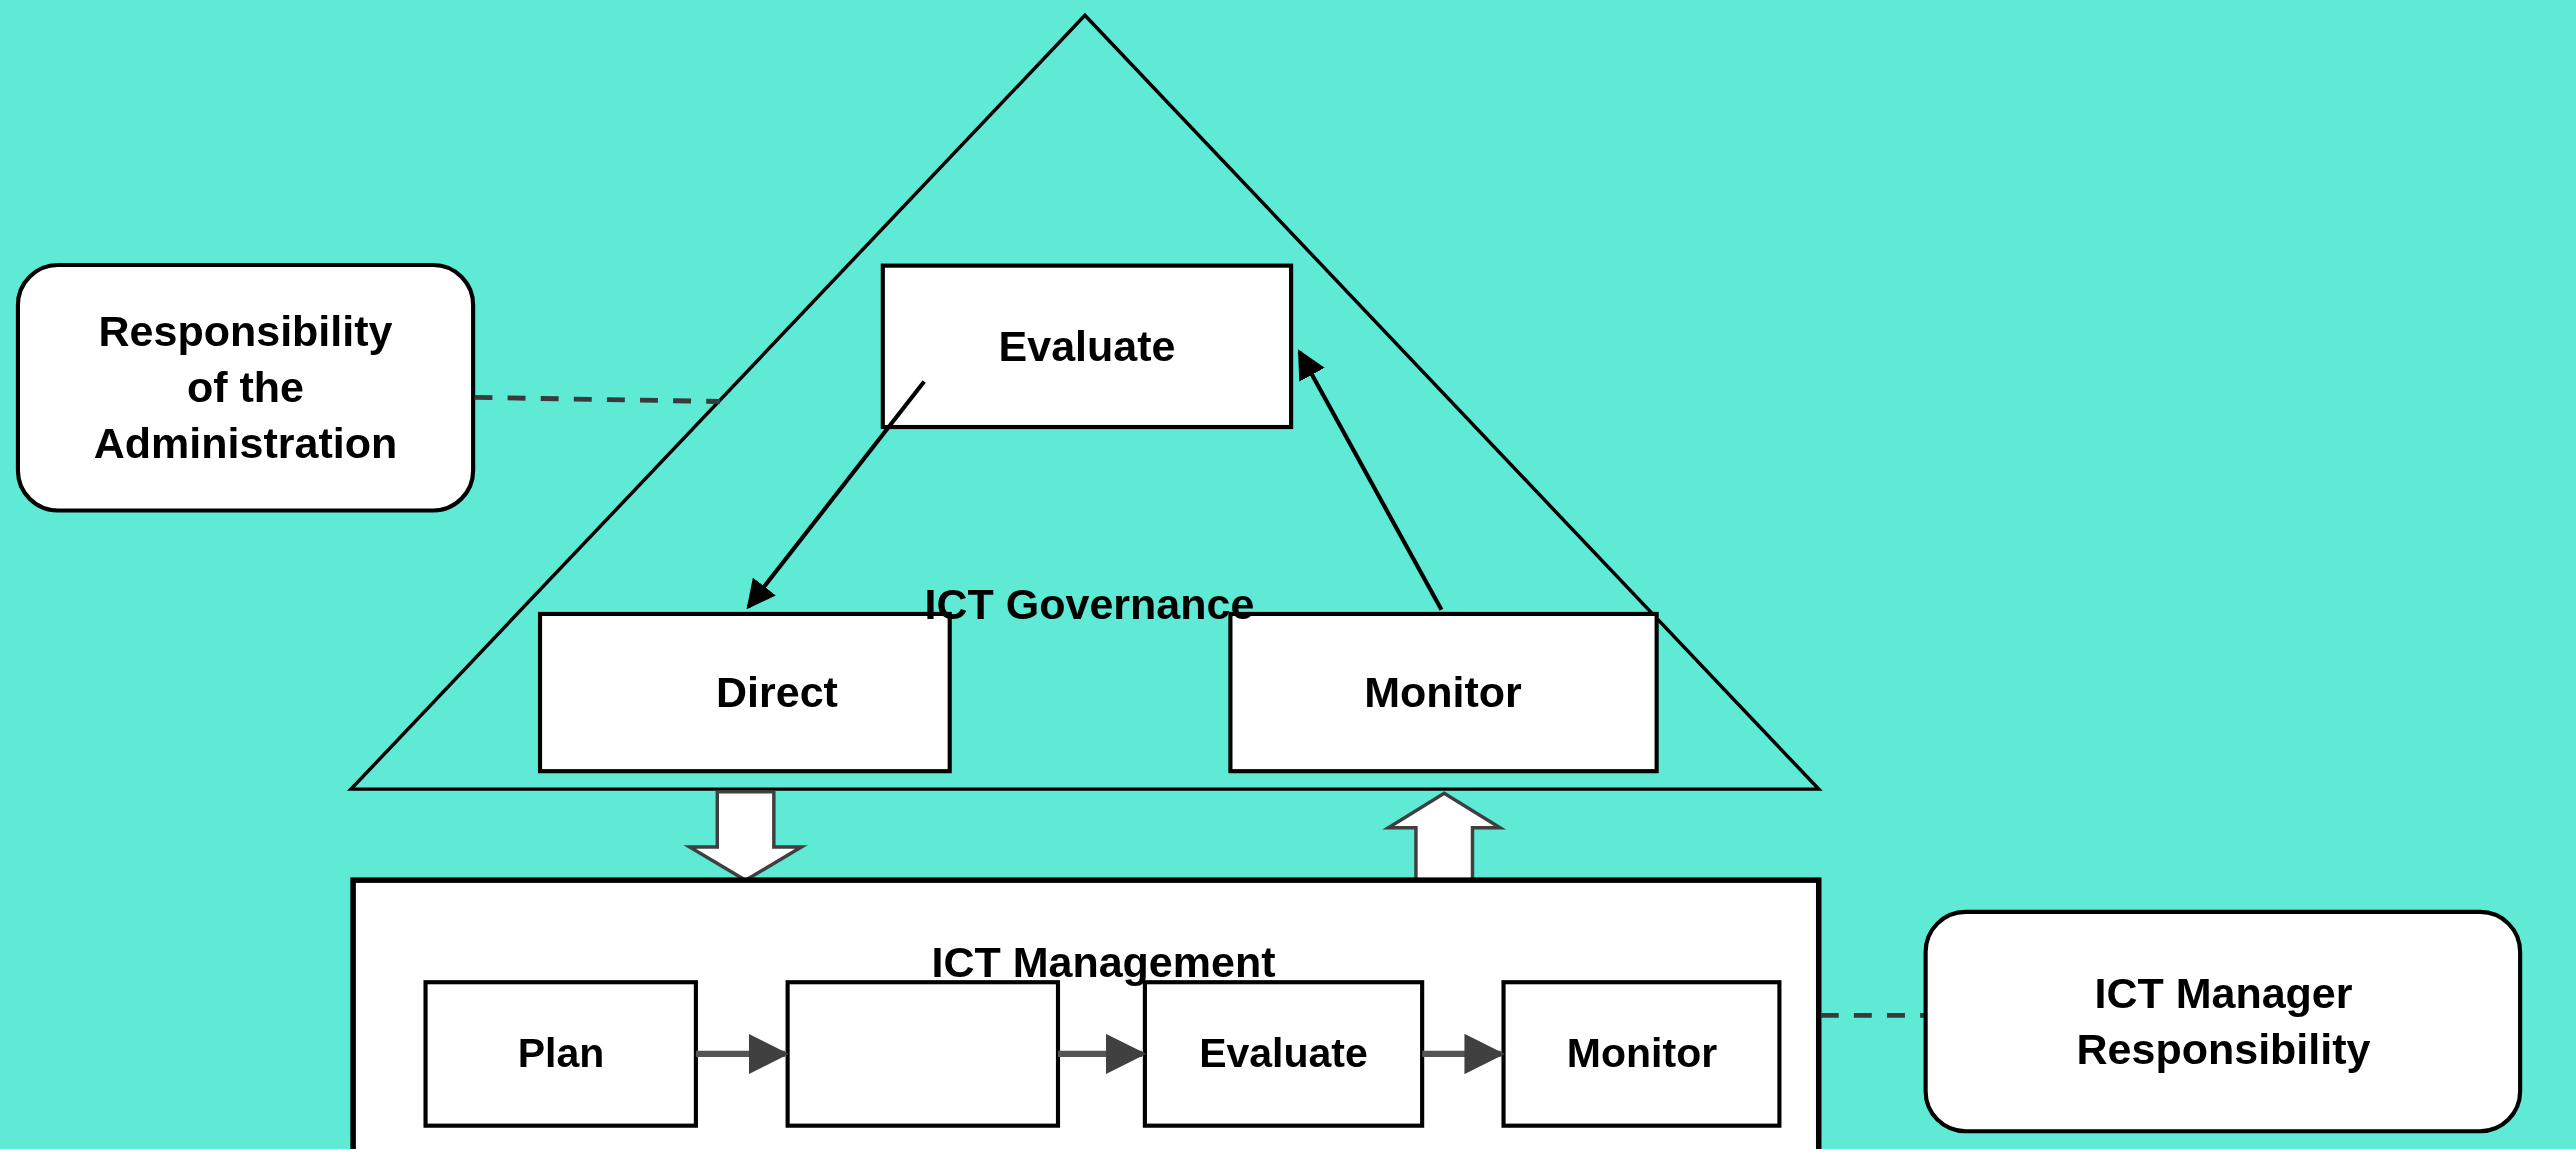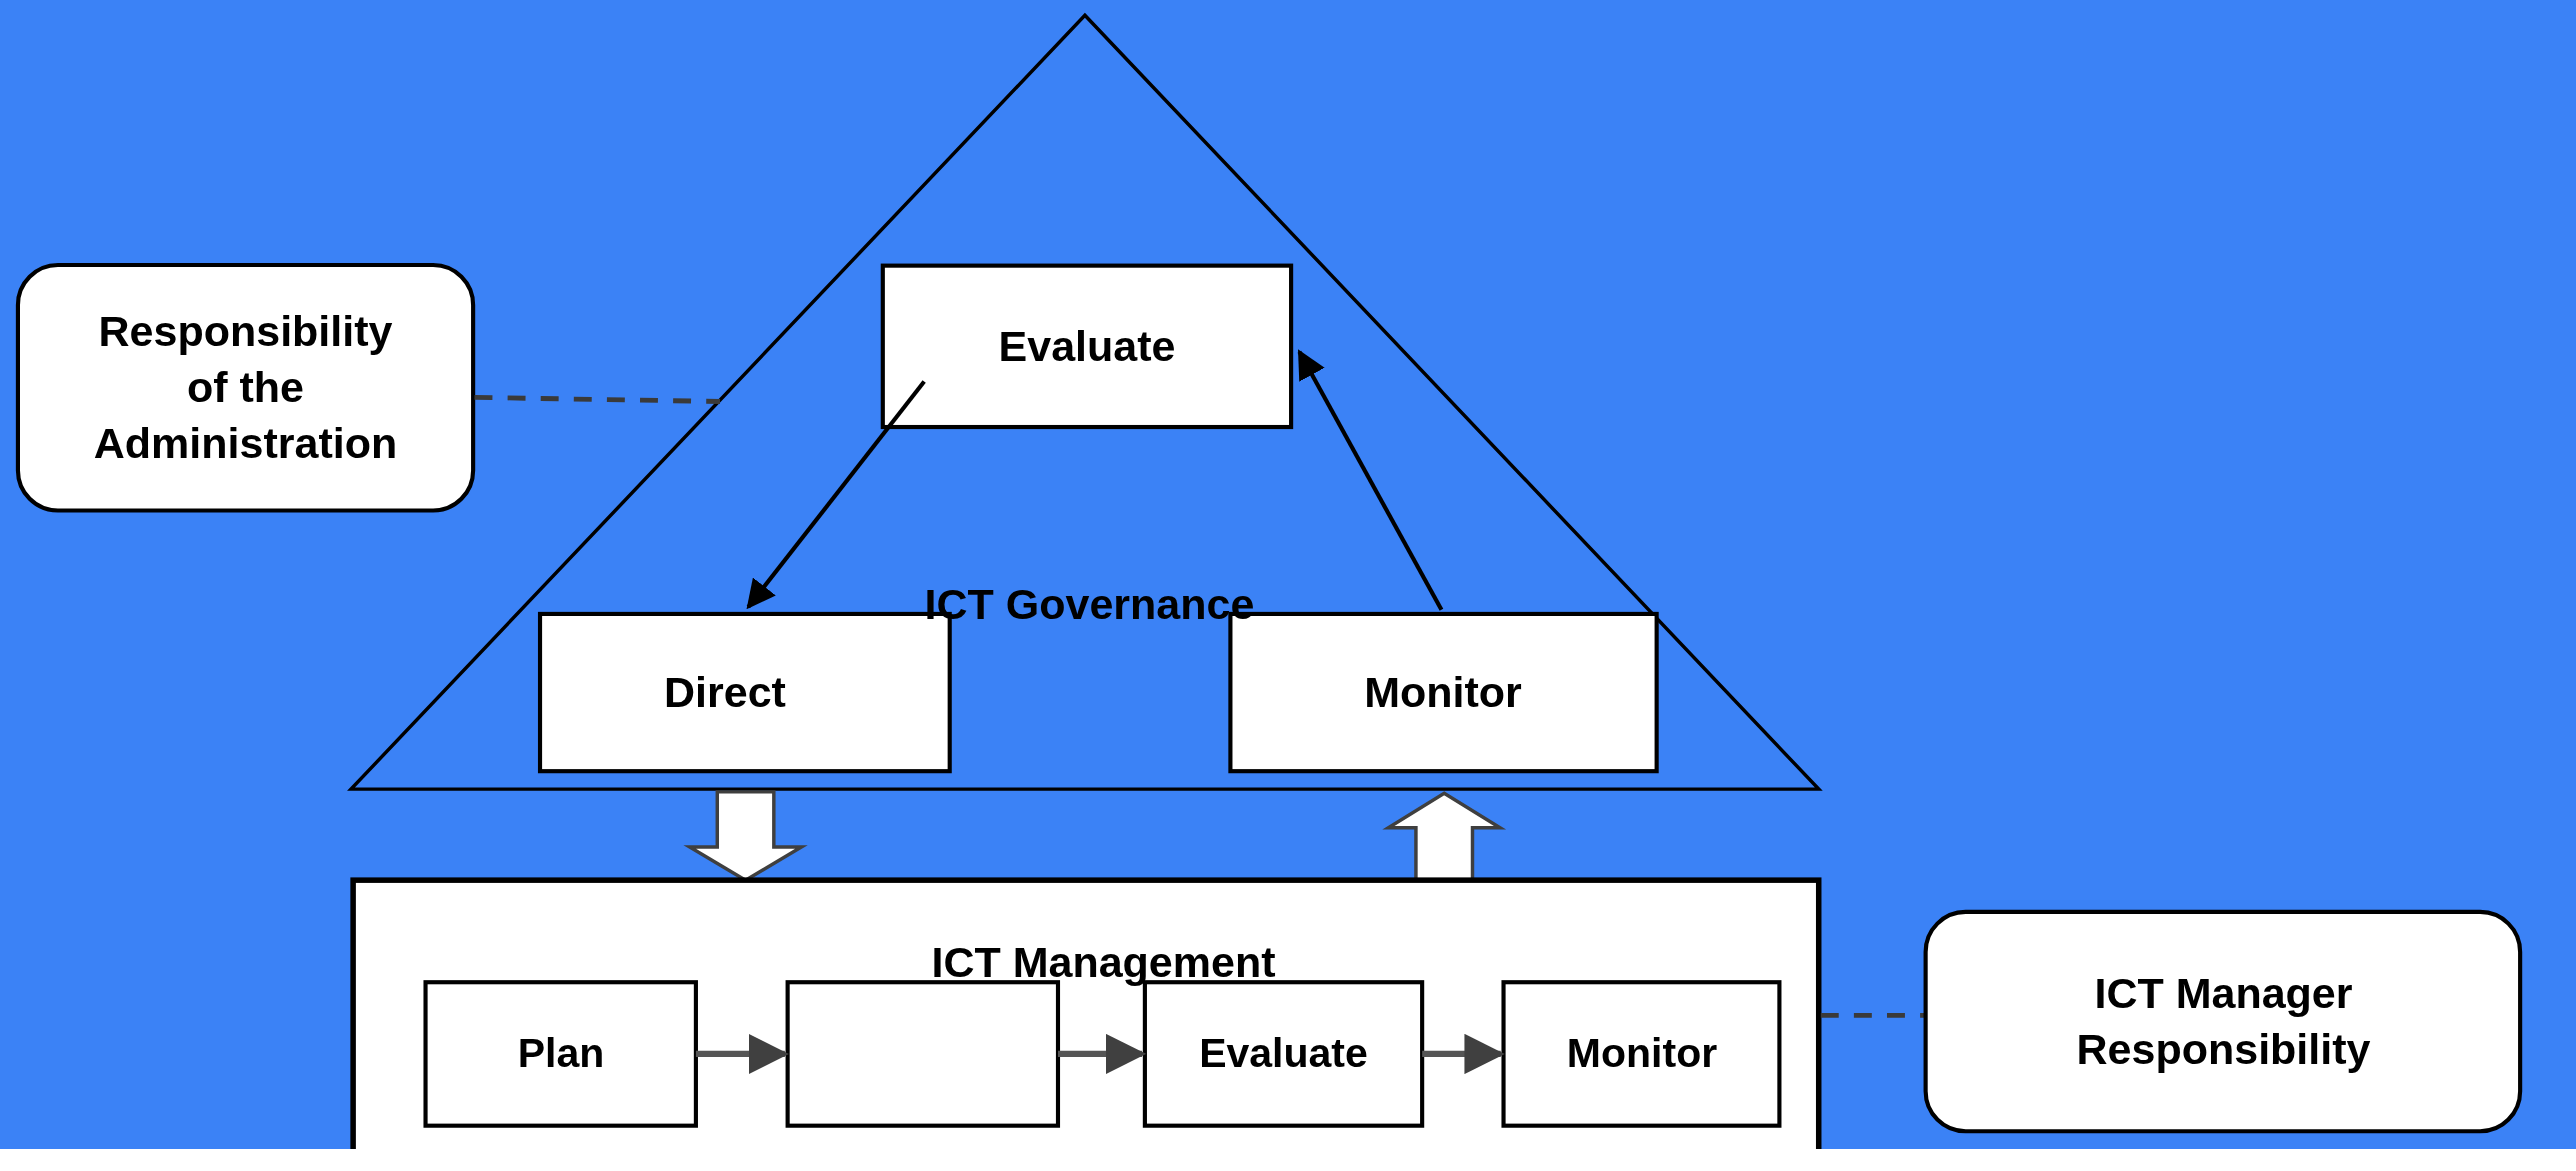--- a/index.html
+++ b/index.html
@@ -7,21 +7,21 @@
     padding: 0;
     background: #ffffff;
   }
   body {
     font-family: "Liberation Sans", sans-serif;
   }
   #stage {
     position: relative;
     width: 2576px;
     height: 1149px;
-    background: #3b82f6;
+    background: #5eead4;
     overflow: hidden;
   }
   #diagram-svg {
     position: absolute;
     left: 0;
     top: 0;
     width: 2576px;
     height: 1172px;
   }
   .lbl {
@@ -106,21 +106,21 @@
   </svg>
 
   <div class="lbl callout-text" style="left:18px; top:265px; width:455px; height:246px;">Responsibility
 of the
 Administration</div>
 
   <div class="lbl section-text" style="left:786px; top:583px; width:607px; height:44px;">ICT Governance</div>
 
   <div class="lbl node-text" style="left:883px; top:266px; width:408px; height:161px;">Evaluate</div>
 
-  <div class="lbl node-text" style="left:520px; top:614px; width:410px; height:157px;text-align:right;">Direct</div>
+  <div class="lbl node-text" style="left:572px; top:614px; width:410px; height:157px;text-align:right;">Direct</div>
 
   <div class="lbl node-text" style="left:1230px; top:614px; width:426px; height:157px;">Monitor</div>
 
   <div class="lbl section-text" style="left:800px; top:905px; width:607px; height:44px;margin-top:36px;">ICT Management</div>
 
   <div class="lbl proc-text" style="left:426px; top:982px; width:270px; height:143px;">Plan</div>
 
 
   <div class="lbl proc-text" style="left:1145px; top:982px; width:277px; height:143px;">Evaluate</div>
 

